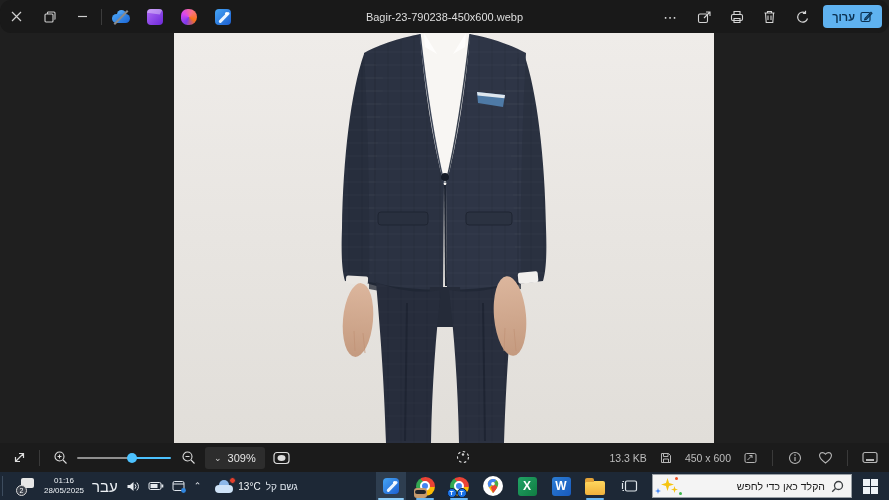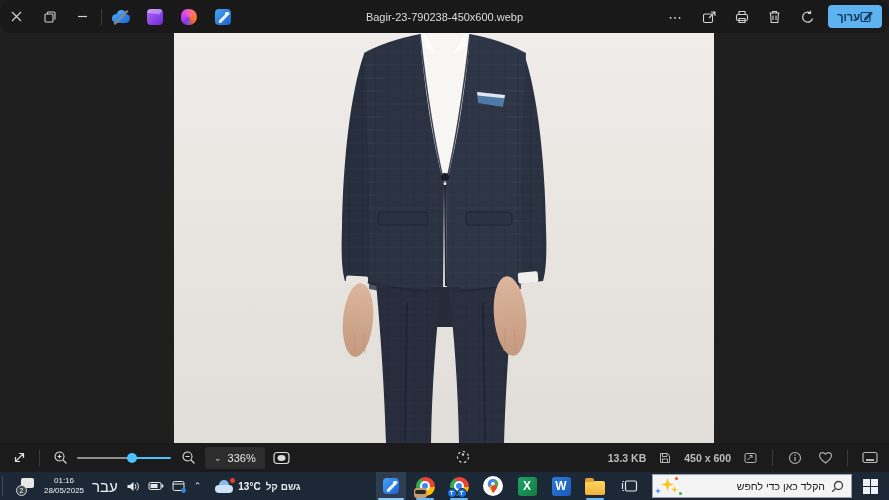--- a/index.html
+++ b/index.html
@@ -12,21 +12,21 @@
   .win-btn { width:33px; height:33px; display:flex; align-items:center; justify-content:center; cursor:pointer; }
   .win-btn svg { stroke:#cfcfcf; }
   .tb-divider { width:1px; height:16px; background:#3c3c3c; margin:0 2px; }
   .appicons { display:flex; align-items:center; }
   .appicon-cell { width:34px; height:33px; display:flex; align-items:center; justify-content:center; cursor:pointer; }
   .title { position:absolute; left:0; right:0; text-align:center; font-size:11px; color:#dedede; pointer-events:none; }
   .tb-right { margin-left:auto; display:flex; align-items:center; }
   .tb-btn { width:33px; height:33px; display:flex; align-items:center; justify-content:center; cursor:pointer; color:#d4d4d4; }
   .tb-btn svg { stroke:#d4d4d4; fill:none; }
   .more-glyph { font-size:14px; color:#d4d4d4; letter-spacing:1px; }
-  .edit-btn { display:flex; align-items:center; height:23px; padding:0 9px; margin:0 7px 0 4px;
+  .edit-btn { display:flex; align-items:center; gap:5px; height:23px; padding:0 9px; margin:0 7px 0 4px;
               background:#5fb2f0; border:none; border-radius:4px; cursor:pointer;
               font-family:inherit; font-size:11px; color:#0a3050; font-weight:bold; }
 
   
   .ic-cloud { position:relative; width:18px; height:13px; }
   .ic-cloud .puff { position:absolute; bottom:0; left:0; width:18px; height:9px; border-radius:6px;
                     background:linear-gradient(135deg,#4aa4f5,#1b66d6); }
   .ic-cloud .puff2 { position:absolute; top:0; left:5px; width:9px; height:9px; border-radius:50%;
                      background:linear-gradient(135deg,#5db1fa,#2a7ae0); }
   .ic-cloud .slash { position:absolute; top:-2px; left:8px; width:2px; height:19px; background:#8a8a8a; transform:rotate(45deg); }
@@ -55,38 +55,38 @@
   .vb-div { width:1px; height:16px; background:#3a3a3a; margin:0 3px; }
   .slider { position:relative; width:94px; height:22px; cursor:pointer; }
   .slider .seg-off { position:absolute; top:10px; left:0; width:54px; height:2px; background:#8f8f8f; border-radius:1px; }
   .slider .seg-on { position:absolute; top:10px; left:58px; width:36px; height:2px; background:#4cc2ff; border-radius:1px; }
   .slider .thumb { position:absolute; top:6px; left:50px; width:10px; height:10px; border-radius:50%; background:#4cc2ff; }
   .zoombox { display:flex; align-items:center; gap:6px; background:#2d2d2d; border-radius:3px;
              height:22px; padding:0 9px; cursor:pointer; }
   .zoombox .chev { font-size:9px; color:#cfcfcf; }
   .zoombox .pct { font-size:11px; color:#e6e6e6; }
   .focus-center { position:absolute; left:452px; top:3px; }
-  .vb-right { margin-left:auto; display:flex; align-items:center; gap:8px;font-weight:bold; }
+  .vb-right { margin-left:auto; display:flex; align-items:center; gap:8px; }
   .vb-text { font-size:10.5px; color:#bdbdbd; }
   .vb-right .vb-icon svg { stroke:#b5b5b5; }
 
   
   .taskbar { position:absolute; top:472px; left:0; width:889px; height:28px; background:#1d2836; }
   .taskbar .edgeline { position:absolute; left:2px; top:4px; width:1px; height:20px; background:#3d4c5e; }
   .tray { position:absolute; left:16px; top:0; height:28px; display:flex; align-items:center; gap:8px; }
   .bubble-wrap { position:relative; width:20px; height:20px; cursor:pointer; }
   .bubble { position:absolute; top:2px; left:5px; width:13px; height:10px; background:#e7e7e7; border-radius:2px; }
   .bubble::after { content:""; position:absolute; bottom:-3px; left:1px; border:3px solid transparent; border-top-color:#e7e7e7; }
   .bubble-badge { position:absolute; bottom:0; left:0; width:11px; height:11px; border-radius:50%; background:#3c424c;
                   border:1px solid #d9d9d9; color:#fff; font-size:7px; display:flex; align-items:center; justify-content:center; }
   .clock { text-align:center; font-size:8px; color:#eef2f6; line-height:10px; cursor:pointer; }
   .lang { font-size:15px; color:#eef2f6; cursor:pointer; }
   .tray-ic { display:flex; align-items:center; justify-content:center; cursor:pointer; }
   .chevup { font-size:9px; color:#e5e9ee; cursor:pointer; }
-  .weather { display:flex; align-items:center; gap:5px; margin-left:6px; cursor:pointer;font-weight:bold; }
+  .weather { display:flex; align-items:center; gap:5px; margin-left:6px; cursor:pointer; }
   .wcloud { position:relative; width:18px; height:13px; }
   .wcloud .c1 { position:absolute; bottom:0; left:0; width:18px; height:8px; border-radius:5px; background:#cfe3f7; }
   .wcloud .c2 { position:absolute; top:0; left:4px; width:10px; height:10px; border-radius:50%; background:#8db8e8; }
   .wcloud .dot { position:absolute; top:-3px; right:-3px; width:7px; height:7px; border-radius:50%; background:#e33e2b; border:1px solid #1d2836; }
   .wtemp { font-size:10px; color:#f2f5f8; }
   .wdesc { font-size:10px; color:#dfe6ee; }
 
   .apps { position:absolute; left:376px; top:0; height:28px; display:flex; align-items:stretch; gap:4px; }
   .app { position:relative; width:30px; display:flex; align-items:center; justify-content:center; cursor:pointer; }
   .app.active { background:#2e3e50; }
@@ -299,21 +299,21 @@
         <div class="thumb"></div>
       </div>
       <div class="vb-icon">
         <svg width="15" height="15" viewBox="0 0 15 15">
             <circle cx="6.5" cy="6.5" r="4.5" stroke-width="1.1"></circle>
             <path d="M10 10 L13.5 13.5 M4.5 6.5 H8.5" stroke-width="1.1"></path>
           </svg>
       </div>
       <div class="zoombox">
         <span class="chev">⌄</span>
-        <span class="pct">336%</span>
+        <span class="pct">309%</span>
       </div>
       <div class="vb-icon">
         <svg width="17" height="14" viewBox="0 0 17 14">
             <rect x="1" y="1.5" width="15" height="11" rx="3" stroke-width="1.2"></rect>
             <ellipse cx="8.5" cy="7" rx="4" ry="3" fill="#dcdcdc" stroke="none"></ellipse>
           </svg>
       </div>
     </div>
     <div class="focus-center vb-icon">
       <svg width="16" height="16" viewBox="0 0 16 16">

